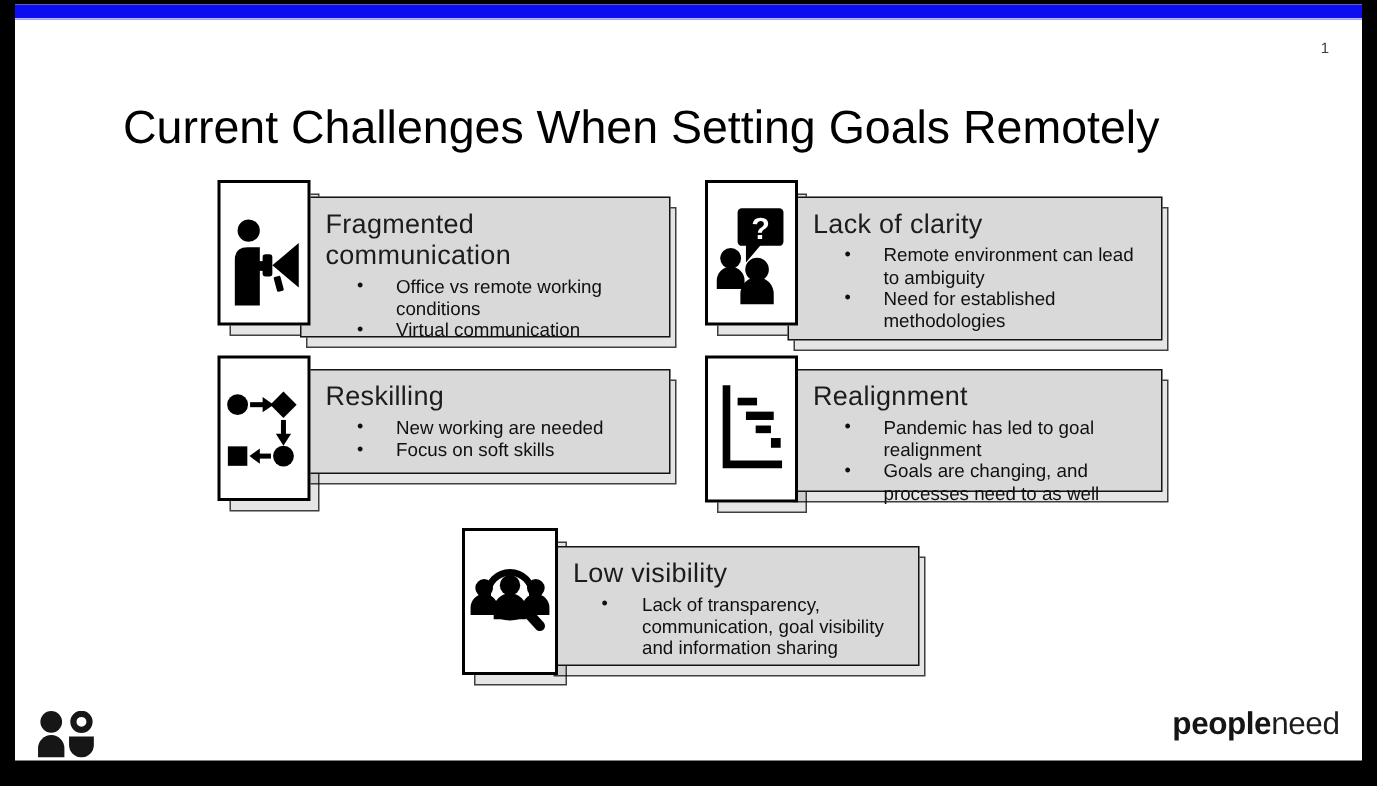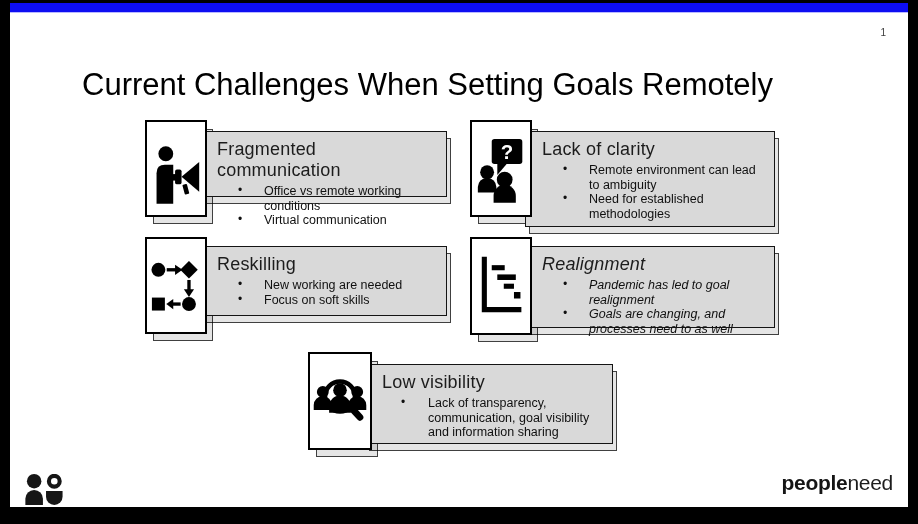--- a/index.html
+++ b/index.html
@@ -39,27 +39,27 @@
     display:flex; align-items:center; justify-content:center;
   }
   .box-title {
     padding:7px 8px 0 16px; font-size:18px; color:#1c1c1c; letter-spacing:0.2px;
   }
   .bullets { margin-top:3px; padding:0 8px 0 37px; list-style:none; }
   .bullet { display:flex; font-size:12.5px; line-height:1.16; color:#101010; }
   .bullet .dot { width:26px; flex:none; font-size:12px; }
   .bullet .txt { flex:1; }
 
-  #box1-text { left:190px; top:128px; width:247px; height:66px; }
+  #box1-text { left:190px; top:128px; width:247px; height:94px; }
   #box1-icon { left:135px; top:117px; width:62px; height:97px; }
   #box2-text { left:515px; top:128px; width:250px; height:96px; }
   #box2-icon { left:460px; top:117px; width:62px; height:97px; }
   #box3-text { left:190px; top:243px; width:247px; height:70px; }
   #box3-icon { left:135px; top:234px; width:62px; height:97px; }
-  #box4-text { left:515px; top:243px; width:250px; height:82px;font-style:italic; }
+  #box4-text { left:515px; top:243px; width:250px; height:82px; }
   #box4-icon { left:460px; top:234px; width:62px; height:98px; }
   #box5-text { left:355px; top:361px; width:248px; height:80px; }
   #box5-icon { left:298px; top:349px; width:64px; height:98px; }
   #box5-text .bullets { padding-left:35px; }
   #box5-text .dot { width:27px; }
 
   .icon-box svg { display:block; }
 
   
   .footer-mark { position:absolute; left:15px; top:471px; }

